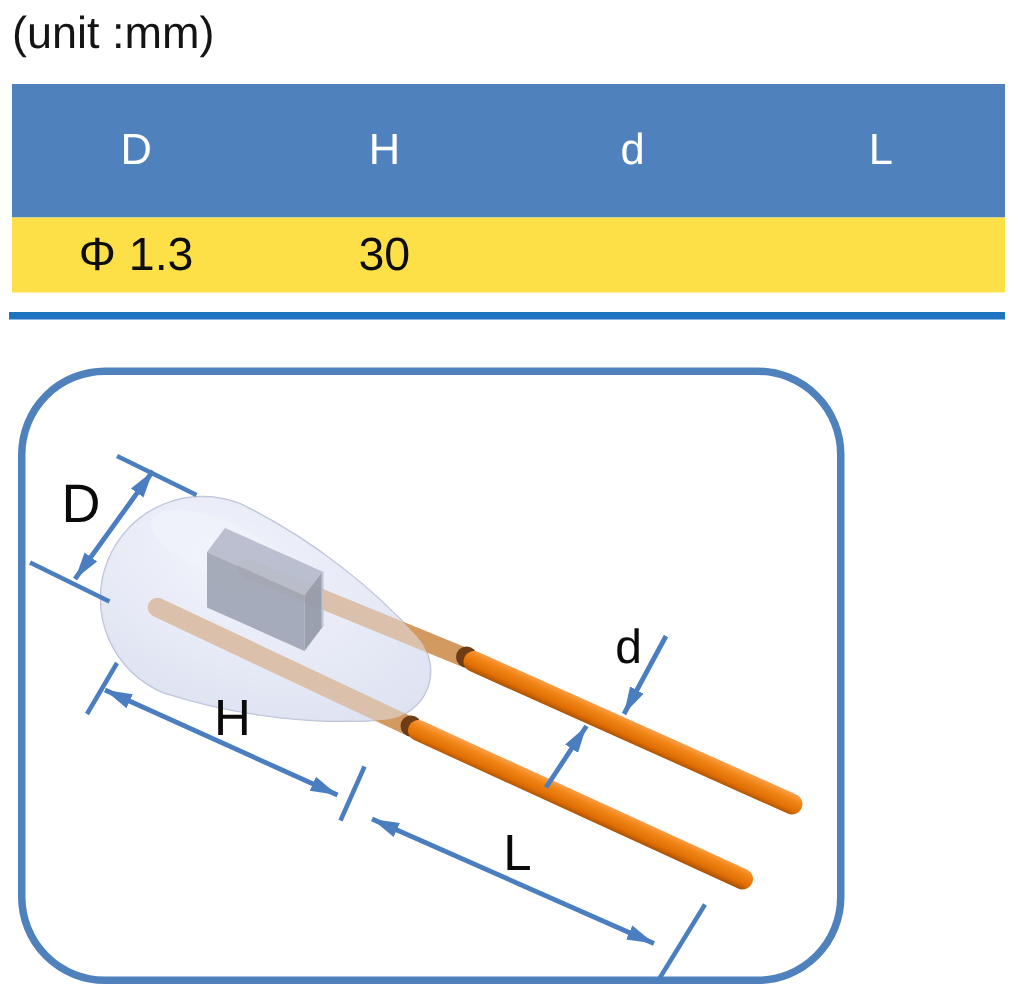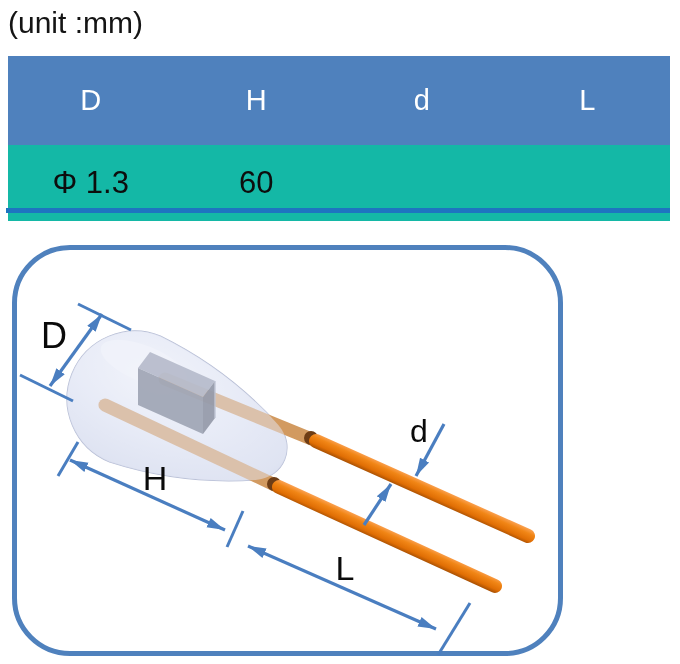--- a/index.html
+++ b/index.html
@@ -5,21 +5,21 @@
   html,body{margin:0;padding:0;background:#ffffff;}
   body{font-family:"Liberation Sans", sans-serif; color:#111;}
   #page{position:relative;width:680px;height:664px;background:#fff;overflow:hidden;padding-left:28px;}
 
   .unit-label{position:absolute;left:8px;top:6px;font-size:30px;color:#141414;}
 
   .spec-table{position:absolute;left:8px;top:56px;width:662px;}
   .thead{display:grid;grid-template-columns:repeat(4,1fr);background:#4f81bd;height:89px;}
   .th{display:flex;flex-direction:column;align-items:center;justify-content:center;
       color:#ffffff;font-size:29px;line-height:1.22;text-align:center;}
-  .tvals{display:grid;grid-template-columns:repeat(4,1fr);height:76px;background:#14b8a6;}
+  .tvals{display:grid;grid-template-columns:repeat(4,1fr);height:50px;background:#fde047;}
   .td{display:flex;align-items:center;justify-content:center;font-size:31px;color:#0d0d0d;}
 
   .table-separator{position:absolute;left:6px;top:208px;width:664px;height:5px;background:#1e74c0;}
 
   .diagram-panel{position:absolute;left:12px;top:245px;width:551px;height:411px;
       border:5px solid #4f81bd;border-radius:58px;box-sizing:border-box;background:#fff;}
   .diagram-svg{position:absolute;left:-5px;top:-5px;}
 
   .dim{stroke:#4a7ec0;stroke-width:3.2;fill:none;}
   .tick{stroke:#4a7ec0;stroke-width:3;fill:none;}
@@ -42,21 +42,21 @@
       </div>
       <div class="th">
         <span>d</span>
       </div>
       <div class="th">
         <span>L</span>
       </div>
     </div>
     <div class="tvals">
       <div class="td">Φ 1.3</div>
-      <div class="td">60</div>
+      <div class="td">30</div>
     </div>
   </div>
 
   <div class="table-separator"></div>
 
   <div class="diagram-panel">
     <svg class="diagram-svg" width="551" height="411" viewBox="0 0 551 411">
       <defs>
         <radialGradient id="glassGrad" cx="0.34" cy="0.30" r="0.85">
           <stop offset="0" stop-color="#ffffff"></stop>

